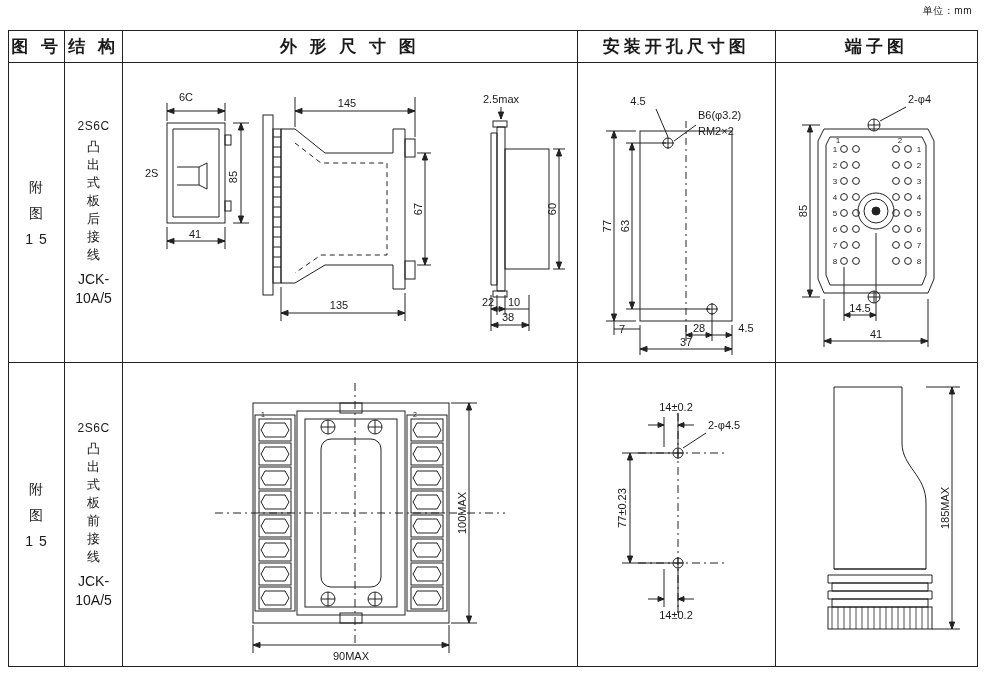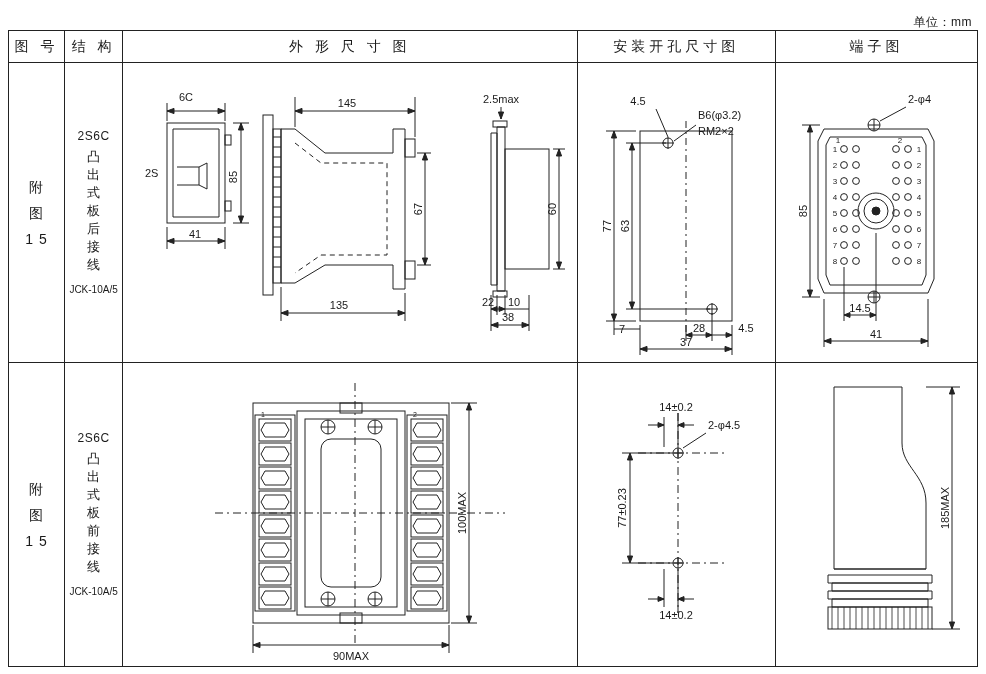--- a/index.html
+++ b/index.html
@@ -9,64 +9,64 @@
     height: 674px;
     background: #ffffff;
     font-family: "Liberation Sans", sans-serif;
     color: #1a1a1a;
     position: relative;
     overflow: hidden;
   }
   .unit-label {
     position: absolute;
     right: 14px;
-    top: 14px;
-    font-size: 12px;
+    top: 4px;
+    font-size: 10px;
     letter-spacing: 0.5px;
   }
   table.main {
     position: absolute;
     left: 8px;
     top: 30px;
     width: 970px;
     height: 636px;
     border-collapse: collapse;
     table-layout: fixed;
   }
   table.main th, table.main td {
     border: 1px solid #222;
     vertical-align: middle;
     text-align: center;
     padding: 0;
   }
   table.main th {
     height: 32px;
-    font-weight: normal;
-    font-size: 14px;
+    font-weight: bold;
+    font-size: 17px;
     letter-spacing: 4px;
   }
   .col-no { width: 56px; }
   .col-struct { width: 58px; }
   .col-outline { width: 454px; }
   .col-mount { width: 198px; }
   .col-term { width: 202px; }
 
   .cell-no {
     font-size: 14px;
     line-height: 26px;
     letter-spacing: 1px;
   }
   .cell-struct {
     font-size: 13px;
     line-height: 19px;
     padding: 4px 2px;
   }
   .cell-struct .model { font-size: 12px; letter-spacing: 0.5px; margin-bottom: 2px;}
   .cell-struct .vtext { font-size: 13px; line-height: 18px; }
-  .cell-struct .code { font-size: 10px; margin-top: 6px; letter-spacing: 0; }
+  .cell-struct .code { font-size: 14px; margin-top: 6px; letter-spacing: 0; }
 
   .drawcell { position: relative; height: 100%; }
   .drawcell svg { display: block; }
   .center-svg { margin: 0 auto; }
 
   svg text { font-family: "Liberation Sans", sans-serif; fill: #1a1a1a; }
 </style>
 </head>
 <body>
 

